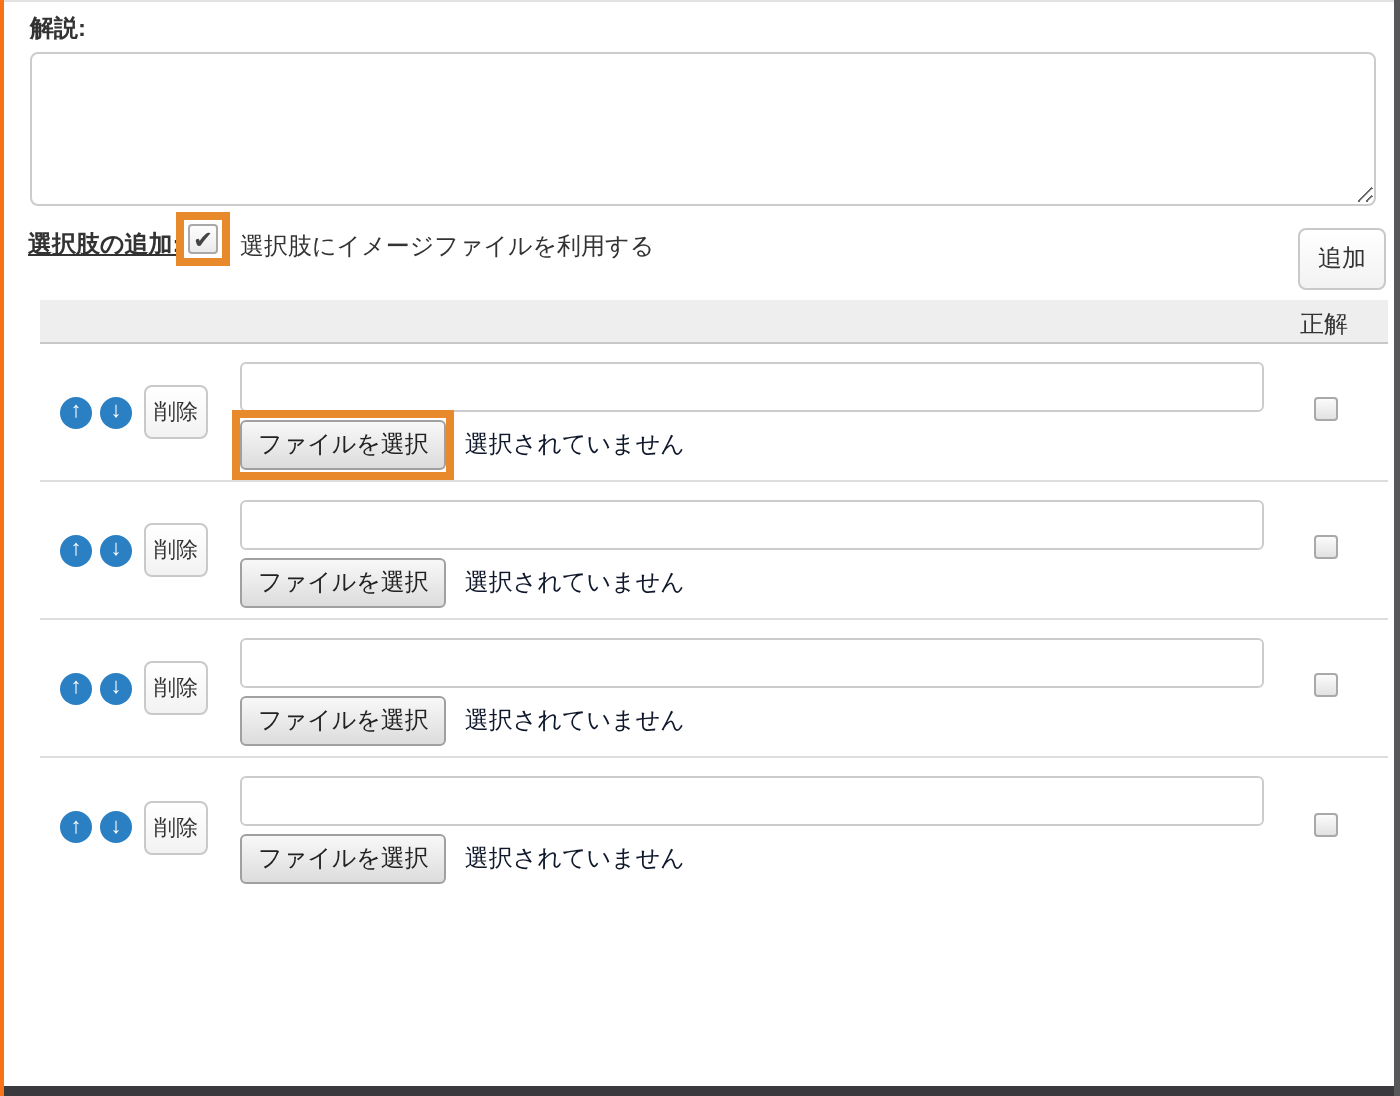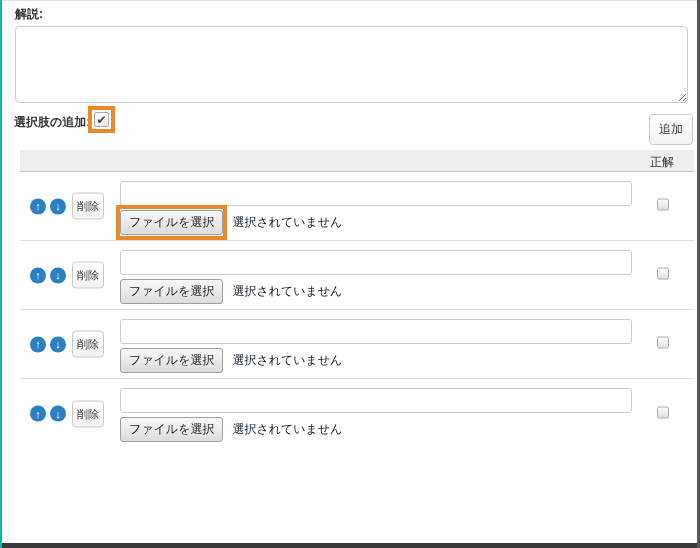--- a/index.html
+++ b/index.html
@@ -1,41 +1,41 @@
 <!DOCTYPE html>
 <html><head>
 <meta charset="utf-8">
 <style>
   html,body{margin:0;padding:0;background:#fff;}
   *{box-sizing:border-box;}
   .screen{
     position:relative;
     width:700px;height:548px;
     background:#fff;
-    border-left:2px solid #14b8a6;
+    border-left:2px solid #f97316;
     border-right:3px solid #58585a;
     overflow:hidden;
     font-family:"Liberation Sans","DejaVu Sans",sans-serif;
     color:#333;
     font-size:12px;
   }
   .top-line{position:absolute;top:0;left:0;right:0;height:1px;background:#e2e2e2;}
   .bold-label{font-weight:bold;color:#333;}
 
   
   .exp-label{position:absolute;left:13px;top:6px;}
   .exp-textarea{
     position:absolute;left:13px;top:26px;width:673px;height:77px;
     border:1px solid #ccc;border-radius:4px;resize:both;
     font-family:"Liberation Sans","DejaVu Sans",sans-serif;font-size:12px;
     padding:4px 6px;outline:none;color:#333;background:#fff;
   }
 
   
-  .add-label{position:absolute;left:12px;top:114px;}
+  .add-label{position:absolute;left:12px;top:114px;text-decoration:underline;}
   .cb-wrap{position:absolute;left:92px;top:112px;display:inline-block;}
   .caption{position:absolute;left:118px;top:115px;}
   .btn{
     display:inline-flex;align-items:center;justify-content:center;
     background:linear-gradient(#ffffff,#f2f2f2);
     border:1px solid #c9c9c9;border-radius:4px;color:#333;
     font-size:12px;cursor:pointer;
     font-family:"Liberation Sans","DejaVu Sans",sans-serif;
   }
   .add-btn{position:absolute;left:647px;top:114px;padding:6px 9px;}
@@ -109,20 +109,21 @@
   <div class="exp-label bold-label">解説:</div>
   <textarea class="exp-textarea" style=""></textarea>
 
   <div class="add-label bold-label">選択肢の追加:</div>
   <span class="cb-wrap">
     <span class="checkbox">
         <span>✔</span>
       </span>
     <span class="ring cb-ring"></span>
   </span>
+  <div class="caption">選択肢にイメージファイルを利用する</div>
   <button class="btn add-btn">追加</button>
 
   <div class="choices-table">
     <div class="thead">
       <span class="th-correct">正解</span>
     </div>
 
     <div class="trow">
       <div class="controls">
         <span class="circle-btn">

